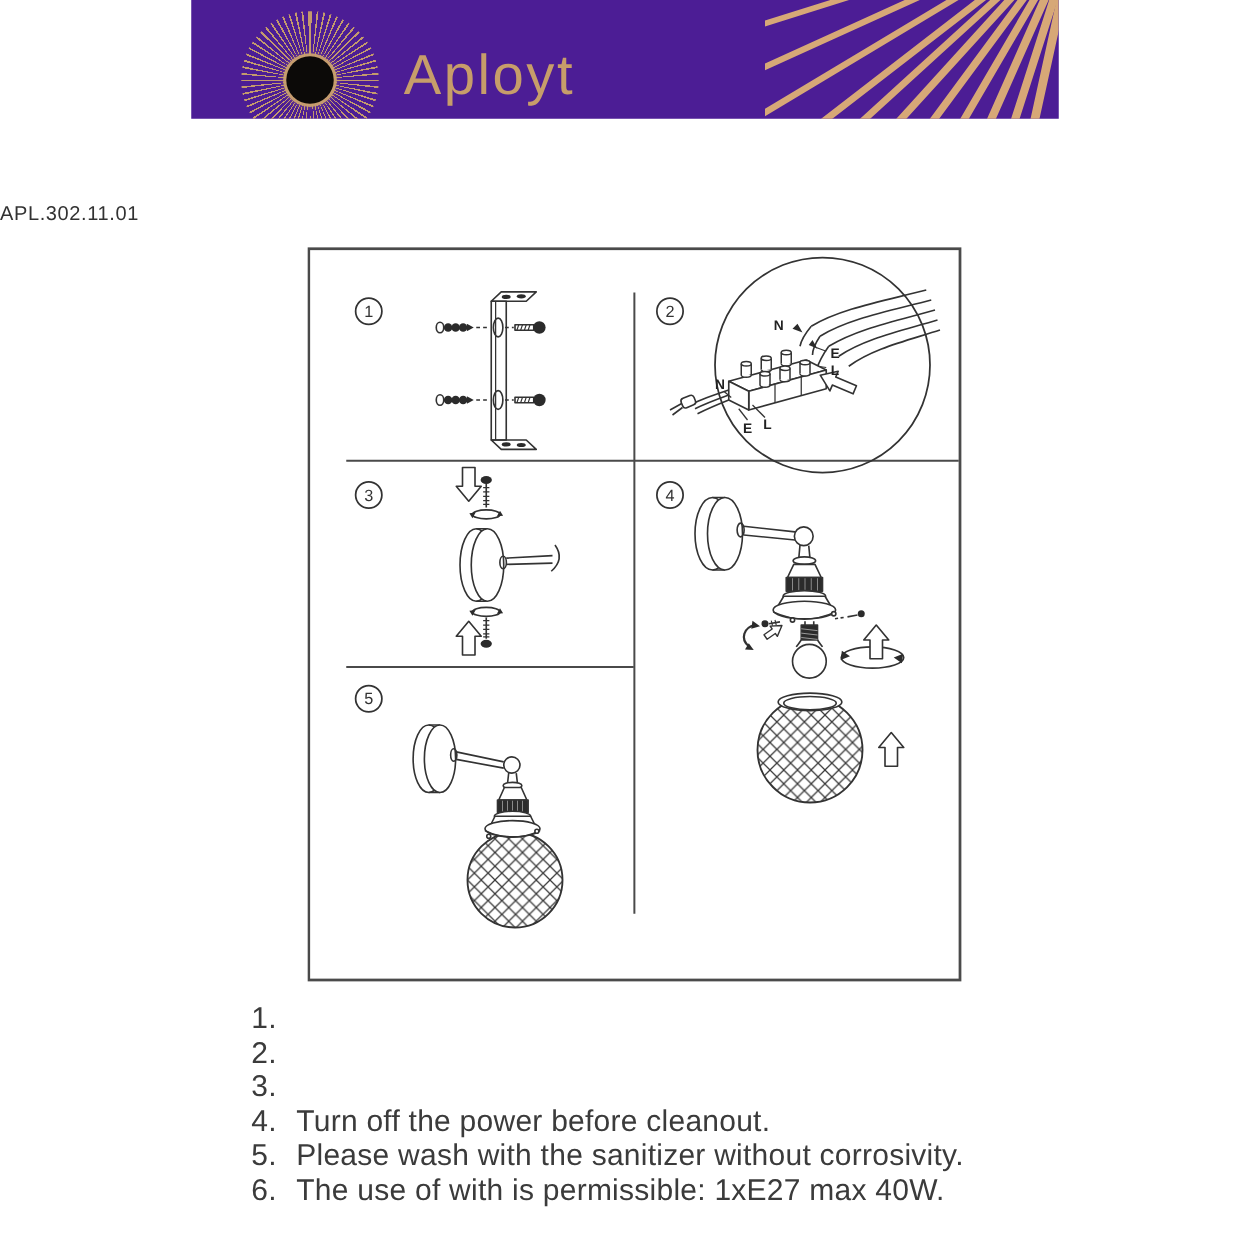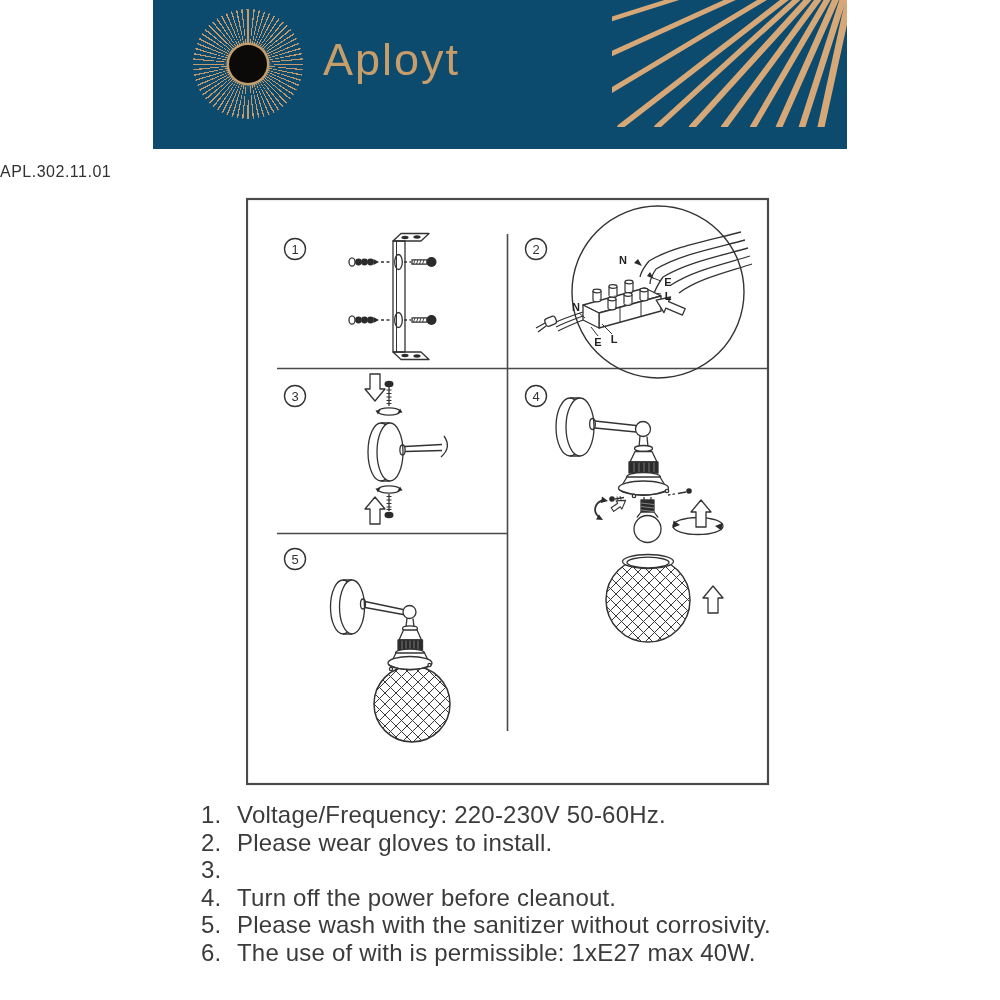--- a/index.html
+++ b/index.html
@@ -1,20 +1,20 @@
 <!DOCTYPE html>
 <html><head>
 <meta charset="utf-8">
 <style>
   html,body{margin:0;padding:0;background:#ffffff;}
   #page{position:relative;width:1000px;height:1000px;background:#ffffff;overflow:hidden;
         font-family:"Liberation Sans",sans-serif;color:#3b3b3b;}
 
   
-  .banner{position:absolute;left:153px;top:0;width:694px;height:149px;background:#0c4a6e;overflow:hidden;}
+  .banner{position:absolute;left:153px;top:0;width:694px;height:95px;background:#4c1d95;overflow:hidden;}
   .sunburst{position:absolute;left:40px;top:9px;width:110px;height:110px;border-radius:50%;
             background:repeating-conic-gradient(from 0deg,#c49a6c 0deg 1.5deg,transparent 1.5deg 5.6deg);}
   .sunburst::after{content:"";position:absolute;left:50%;top:50%;width:38px;height:38px;
             transform:translate(-50%,-50%);background:#0c0a08;border-radius:50%;
             box-shadow:0 0 0 2.5px rgba(201,160,110,0.95),0 0 6px 3px rgba(201,160,110,0.35);}
   .brand{position:absolute;left:170px;top:30px;font-size:45px;line-height:60px;font-weight:400;
          letter-spacing:2px;color:#c79d6a;font-family:"Liberation Sans",sans-serif;}
   .corner-rays{position:absolute;right:0;top:0;}
 
   
@@ -313,25 +313,23 @@
       <ellipse cx="410" cy="663" rx="22" ry="6.5" fill="#fff"></ellipse>
       <path d="M388,664.5 Q410,675 432,664.5"></path>
       <circle cx="391" cy="669" r="1.6" fill="#fff"></circle>
       <circle cx="429.5" cy="665" r="1.6" fill="#fff"></circle>
     </g>
   </svg>
 
   <div class="instructions">
     <div class="instr">
       <span class="num">1.</span>
-      <span>Voltage/Frequency: 220-230V 50-60Hz.</span>
     </div>
     <div class="instr">
       <span class="num">2.</span>
-      <span>Please wear gloves to install.</span>
     </div>
     <div class="instr">
       <span class="num">3.</span>
     </div>
     <div class="instr">
       <span class="num">4.</span>
       <span>Turn off the power before cleanout.</span>
     </div>
     <div class="instr">
       <span class="num">5.</span>

